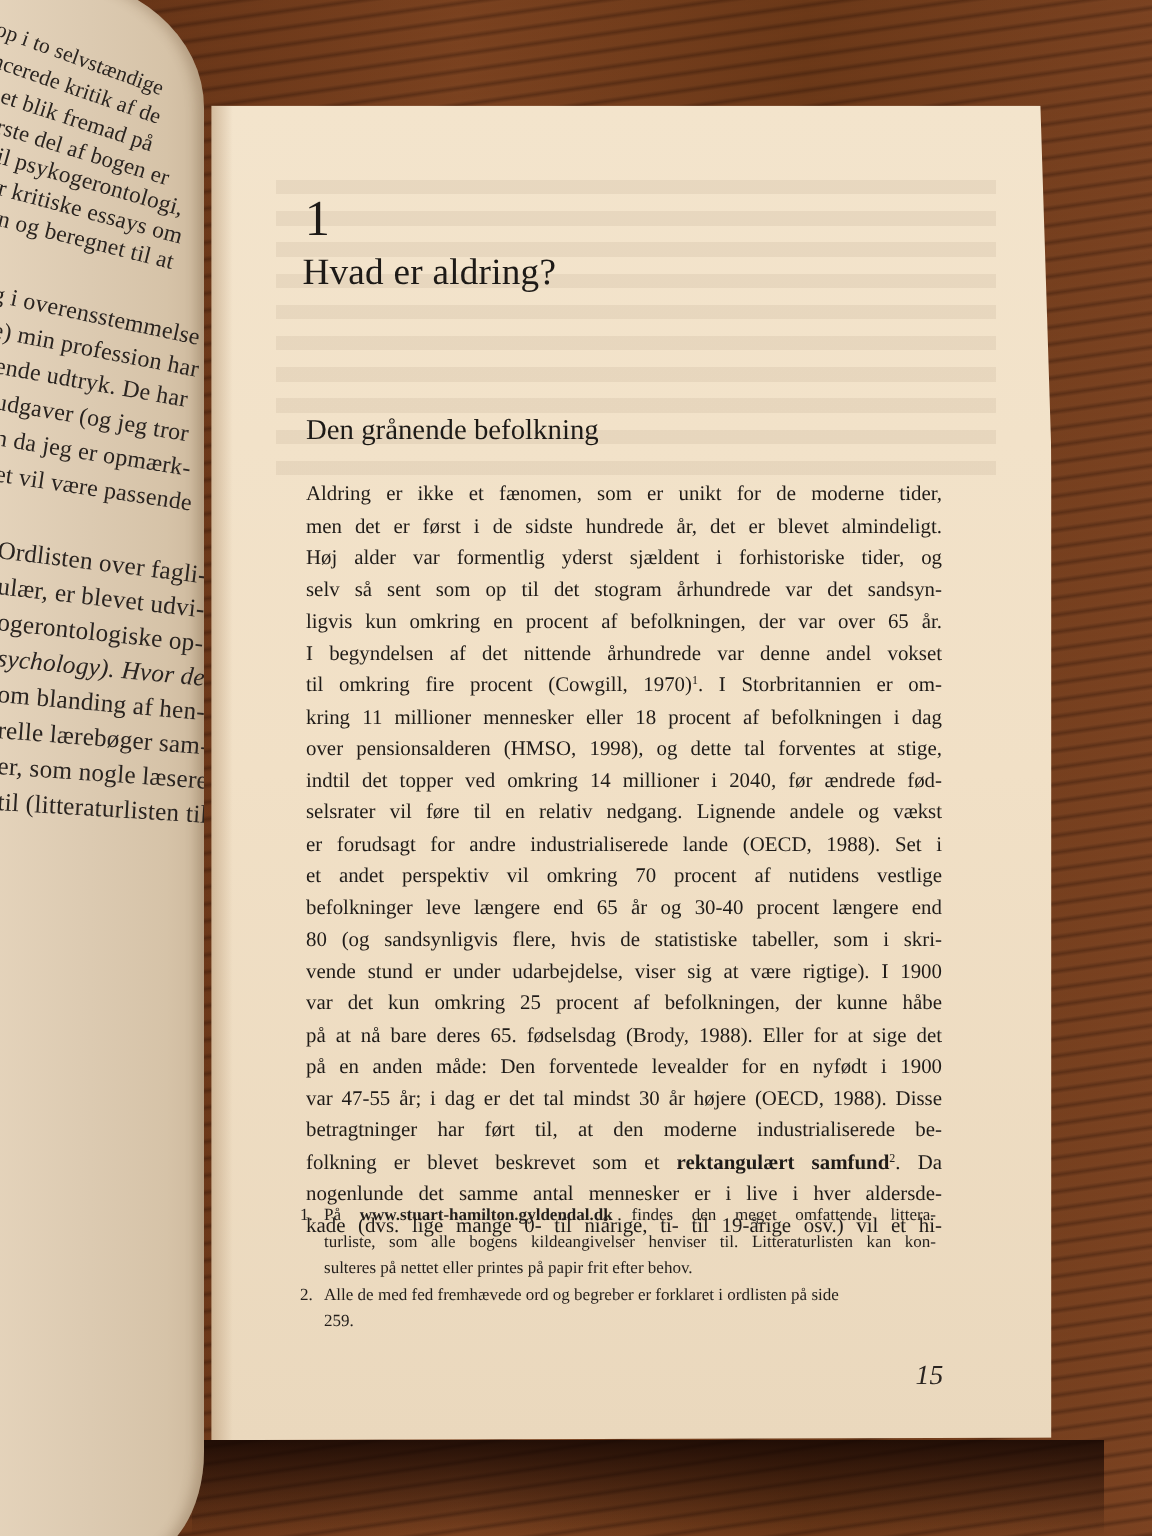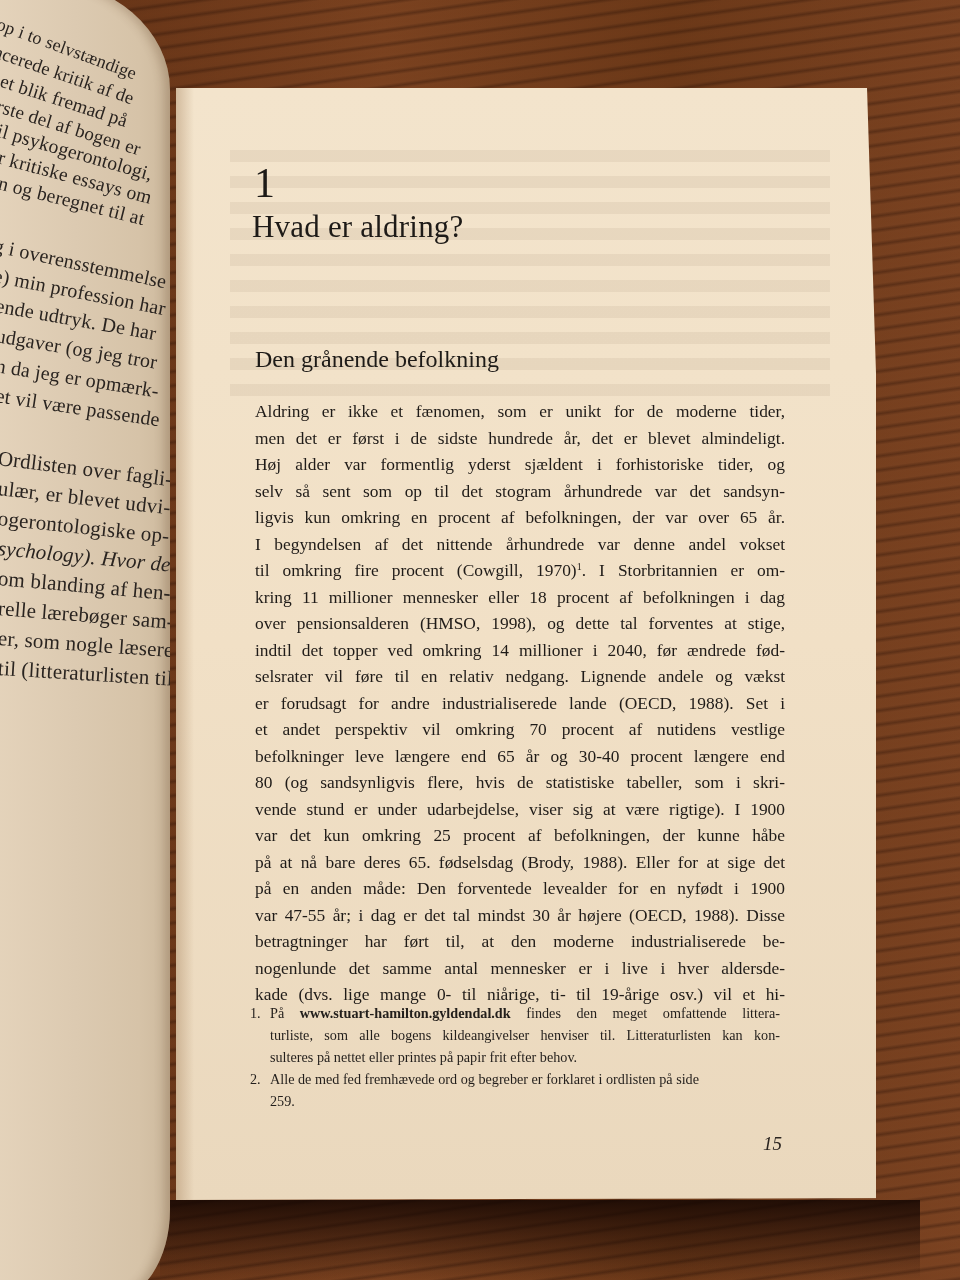--- a/index.html
+++ b/index.html
@@ -74,21 +74,21 @@
     .footnotes {
       position: absolute; left: 250px; top: 1002px; width: 530px;
       font-size: 14.2px; line-height: 22px; color: #221e1b;
     }
     .footnote { display: flex; }
     .fn-num { width: 20px; flex: 0 0 20px; }
     .fn-text { flex: 1; }
     .fn-line { display: block; white-space: nowrap; }
     .fn-line.just { text-align: justify; text-align-last: justify; }
     .page-number {
-      position: absolute; left: 763px; top: 1133px; font-size: 19px; font-style: italic; color: #2a2420;
+      position: absolute; left: 763px; top: 1133px; font-size: 23px; font-style: italic; color: #2a2420;
     }
   </style>
 </head>
 <body>
 
 <div class="shadow-bottom"></div>
 
 <div class="left-page">
   <div class="left-lines">
     <div class="left-line" style="top:30px;left:-12px;transform:rotate(20deg);font-size:18px;">t op i to selvstændige</div>
@@ -138,20 +138,21 @@
   <span class="body-line">er forudsagt for andre industrialiserede lande (OECD, 1988). Set i</span>
   <span class="body-line">et andet perspektiv vil omkring 70 procent af nutidens vestlige</span>
   <span class="body-line">befolkninger leve længere end 65 år og 30-40 procent længere end</span>
   <span class="body-line">80 (og sandsynligvis flere, hvis de statistiske tabeller, som i skri-</span>
   <span class="body-line">vende stund er under udarbejdelse, viser sig at være rigtige). I 1900</span>
   <span class="body-line">var det kun omkring 25 procent af befolkningen, der kunne håbe</span>
   <span class="body-line">på at nå bare deres 65. fødselsdag (Brody, 1988). Eller for at sige det</span>
   <span class="body-line">på en anden måde: Den forventede levealder for en nyfødt i 1900</span>
   <span class="body-line">var 47-55 år; i dag er det tal mindst 30 år højere (OECD, 1988). Disse</span>
   <span class="body-line">betragtninger har ført til, at den moderne industrialiserede be-</span>
+  <span class="body-line"><span>folkning er blevet beskrevet som et </span><b>rektangulært samfund</b><sup>2</sup><span>. Da</span></span>
   <span class="body-line">nogenlunde det samme antal mennesker er i live i hver aldersde-</span>
   <span class="body-line">kade (dvs. lige mange 0- til niårige, ti- til 19-årige osv.) vil et hi-</span>
 </div>
 
 <div class="footnotes">
   <div class="footnote">
     <span class="fn-num">1.</span>
     <span class="fn-text">
       <span class="fn-line just"><span>På </span><b>www.stuart-hamilton.gyldendal.dk</b><span> findes den meget omfattende littera-</span></span>
       <span class="fn-line just">turliste, som alle bogens kildeangivelser henviser til. Litteraturlisten kan kon-</span>

